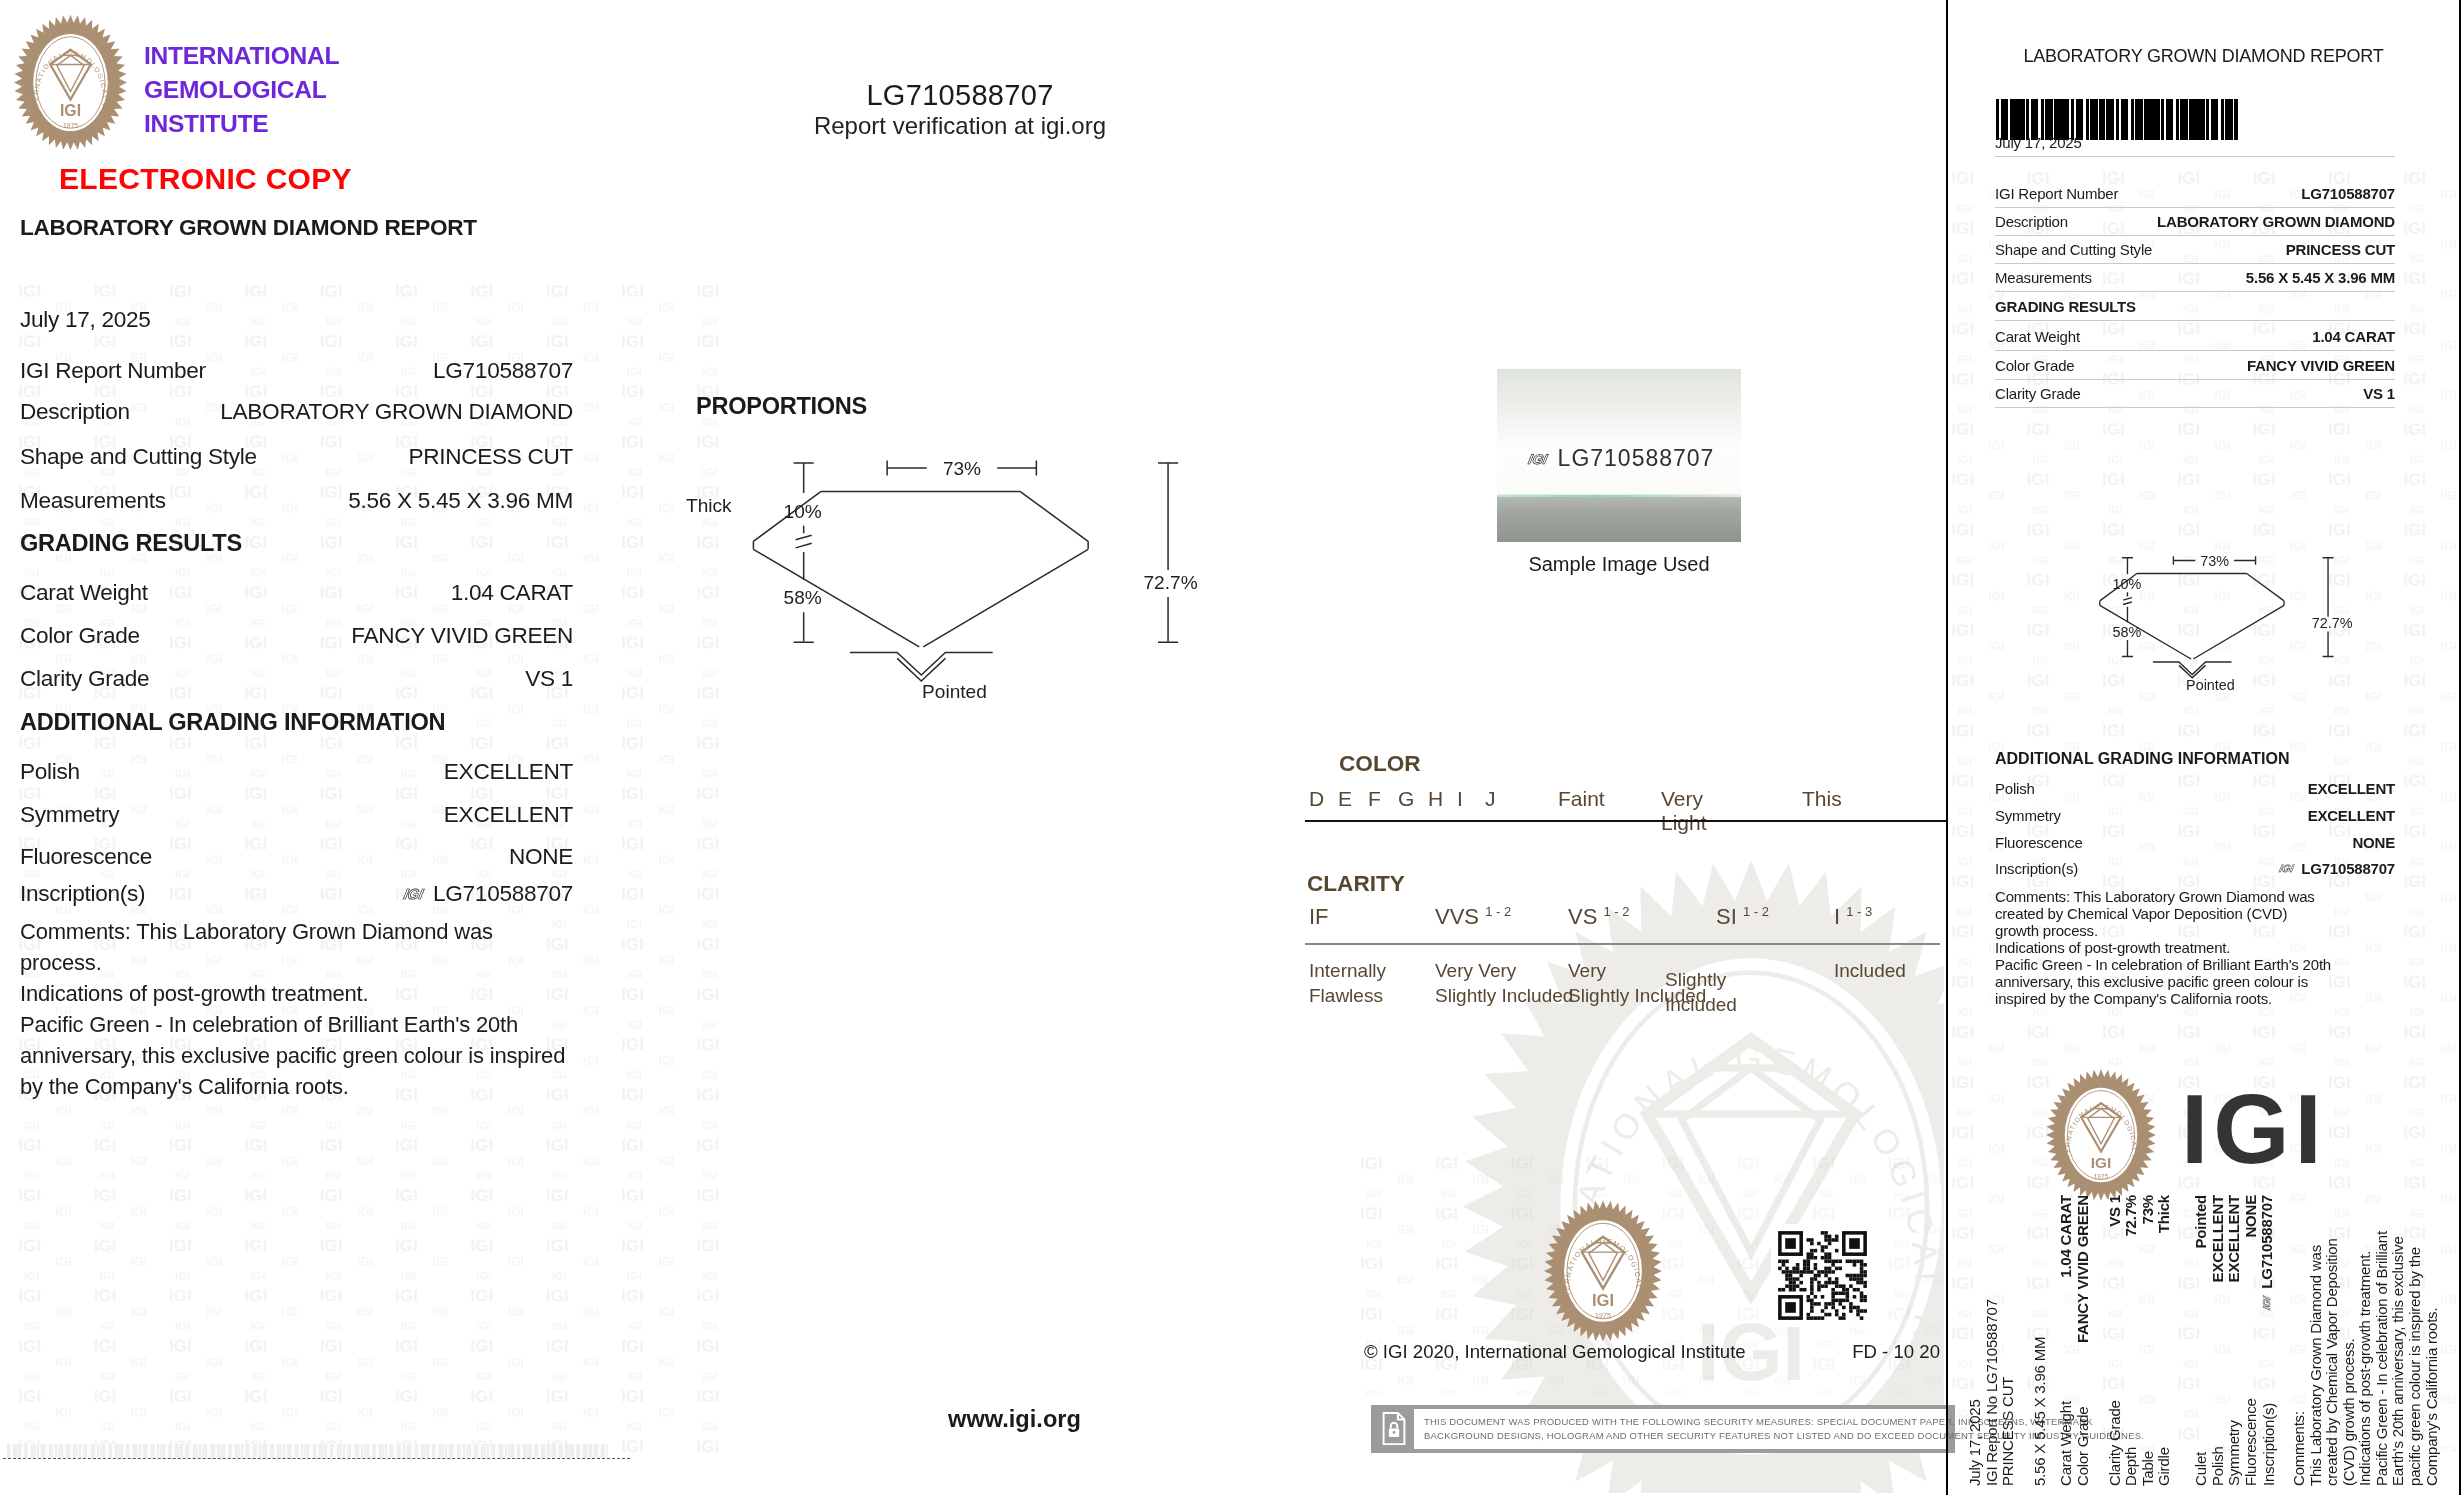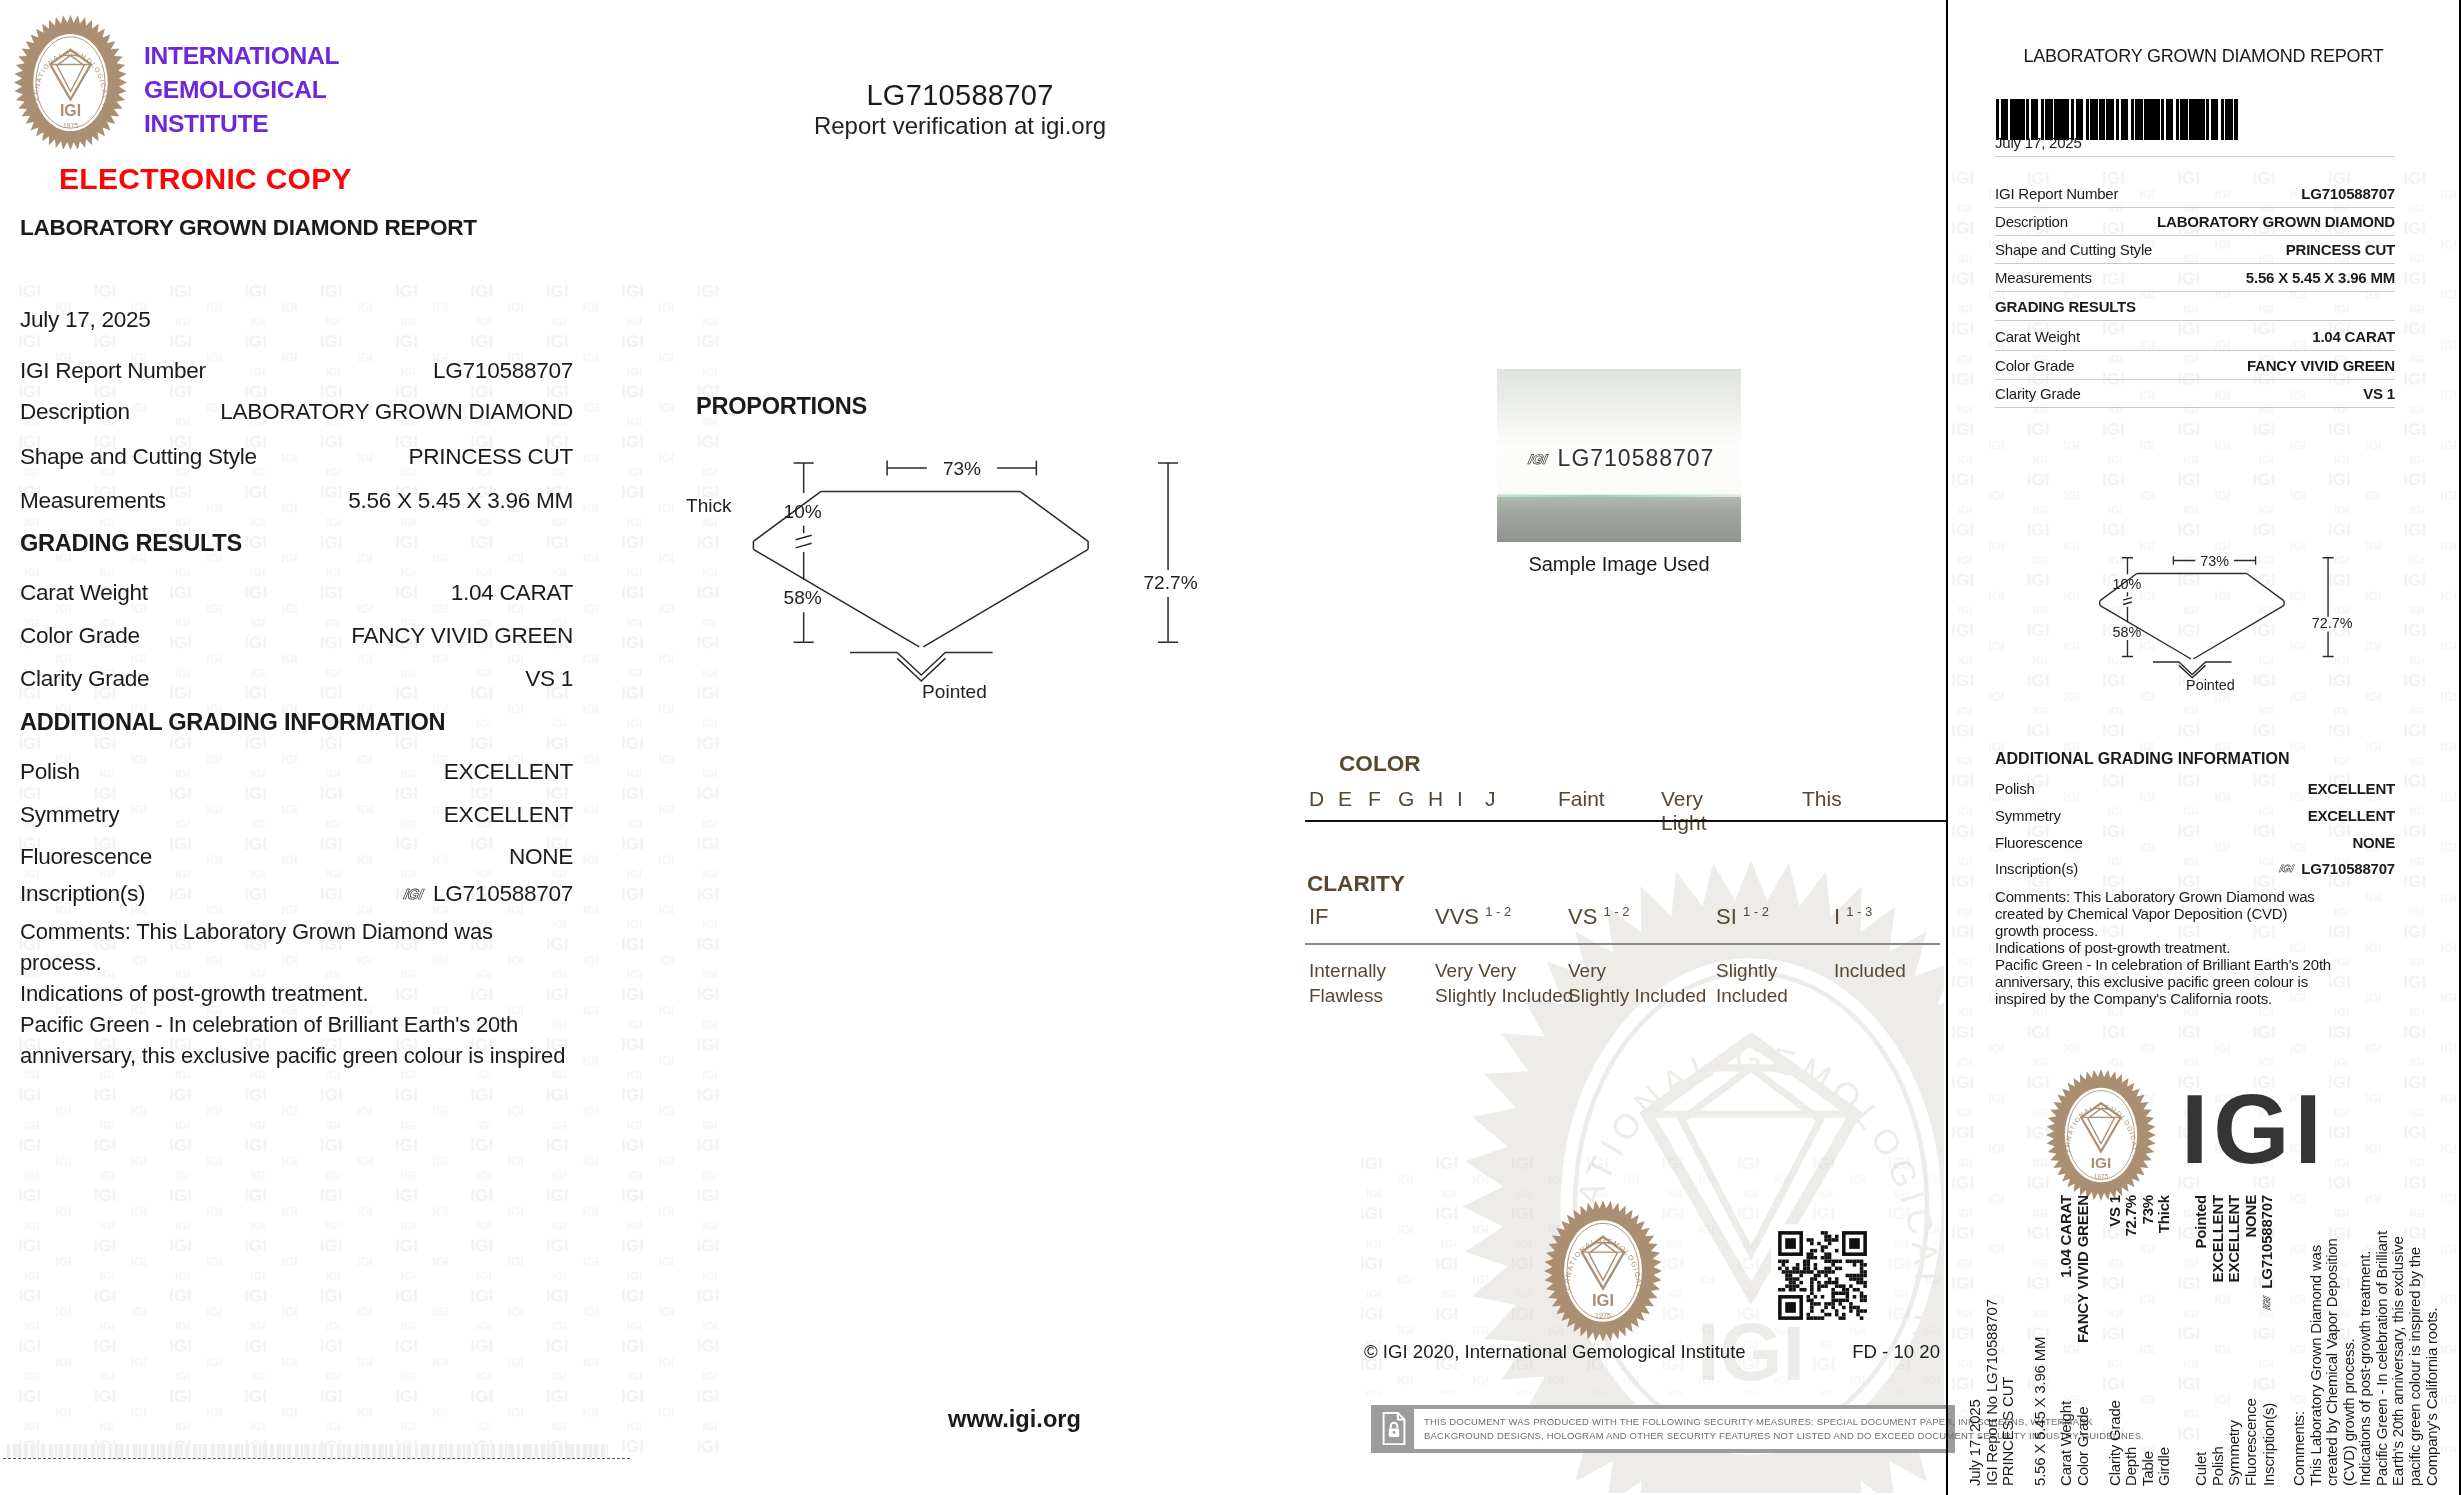--- a/index.html
+++ b/index.html
@@ -169,20 +169,21 @@
       <span>LG710588707</span>
     </span>
   </div>
 
   <div class="abs comments" style="left:20px;top:916px;width:593px;">
     <div>Comments: This Laboratory Grown Diamond was</div>
     <div>process.</div>
     <div>Indications of post-growth treatment.</div>
     <div>Pacific Green - In celebration of Brilliant Earth's 20th</div>
     <div>anniversary, this exclusive pacific green colour is inspired</div>
+    <div>by the Company's California roots.</div>
   </div>
 
   <div class="abs ghostbar" style="left:7px;top:1444px;width:601px;height:14px;"></div>
   <div class="abs" style="left:3px;top:1458px;width:627px;height:0;border-top:1.5px dashed #575757;"></div>
 
   <div class="abs bignum" style="left:734px;top:79px;width:452px;">LG710588707</div>
   <div class="abs verif" style="left:734px;top:112px;width:452px;">Report verification at igi.org</div>
 
   <div class="abs h-bold" style="left:696px;top:393px;">PROPORTIONS</div>
 
@@ -236,21 +237,21 @@
     <span class="clarity-grade" style="left:1435px;"><span>VVS</span> <sup>1 - 2</sup></span>
     <span class="clarity-grade" style="left:1568px;"><span>VS</span> <sup>1 - 2</sup></span>
     <span class="clarity-grade" style="left:1716px;"><span>SI</span> <sup>1 - 2</sup></span>
     <span class="clarity-grade" style="left:1834px;"><span>I</span> <sup>1 - 3</sup></span>
   </div>
   <div class="abs" style="left:1305px;top:943px;width:635px;height:1.5px;background:#8a8a8a;"></div>
   <div class="abs scale-brown" style="left:0;top:958px;">
     <span class="clarity-desc" style="left:1309px;"><span>Internally</span><br><span>Flawless</span></span>
     <span class="clarity-desc" style="left:1435px;"><span>Very Very</span><br><span>Slightly Included</span></span>
     <span class="clarity-desc" style="left:1568px;"><span>Very</span><br><span>Slightly Included</span></span>
-    <span class="clarity-desc" style="left:1716px;"><span>Slightly</span><br><span>Included</span></span>
+    <span class="clarity-desc" style="left:1665px;margin-top:9px;"><span>Slightly</span><br><span>Included</span></span>
     <span class="clarity-desc" style="left:1834px;"><span>Included</span><br><span></span></span>
   </div>
 
   <svg class="abs" style="left:1544px;top:1200px;color:#ab8f73;" width="118" height="142" viewBox="0 0 235 282">
       <use href="#sym-seal"></use>
     </svg>
   <svg class="abs" id="qr-svg" style="left:1771px;top:1224px;background:#fff;" width="103" height="103" viewBox="0 0 29 29">
     <g id="qr-modules" fill="#111">
         <rect x="14" y="2" width="1" height="1" fill="#111"></rect>
         <rect x="15" y="2" width="1" height="1" fill="#111"></rect>

